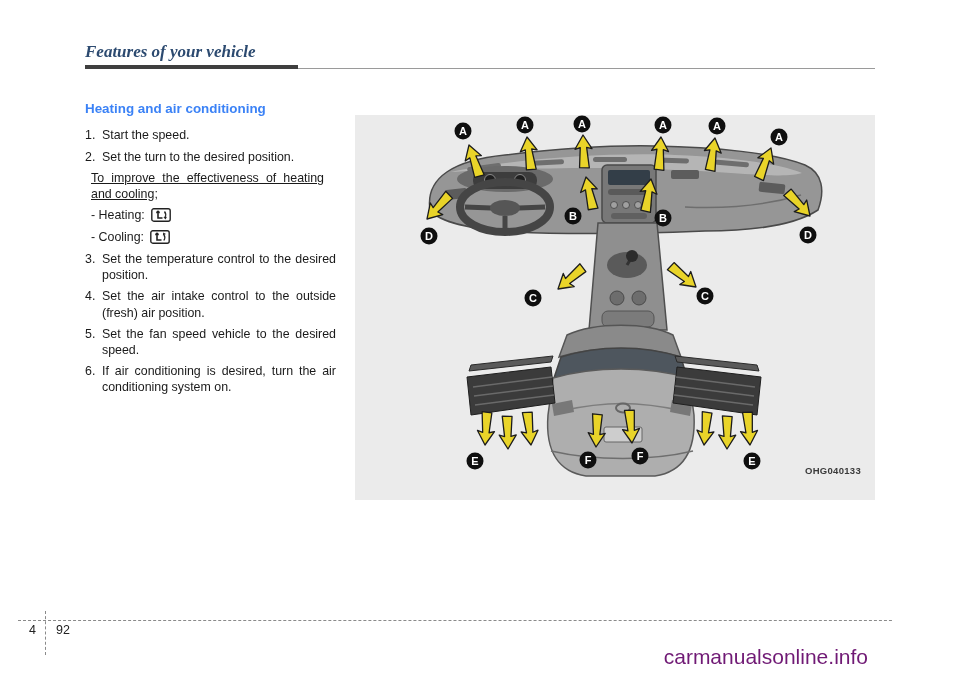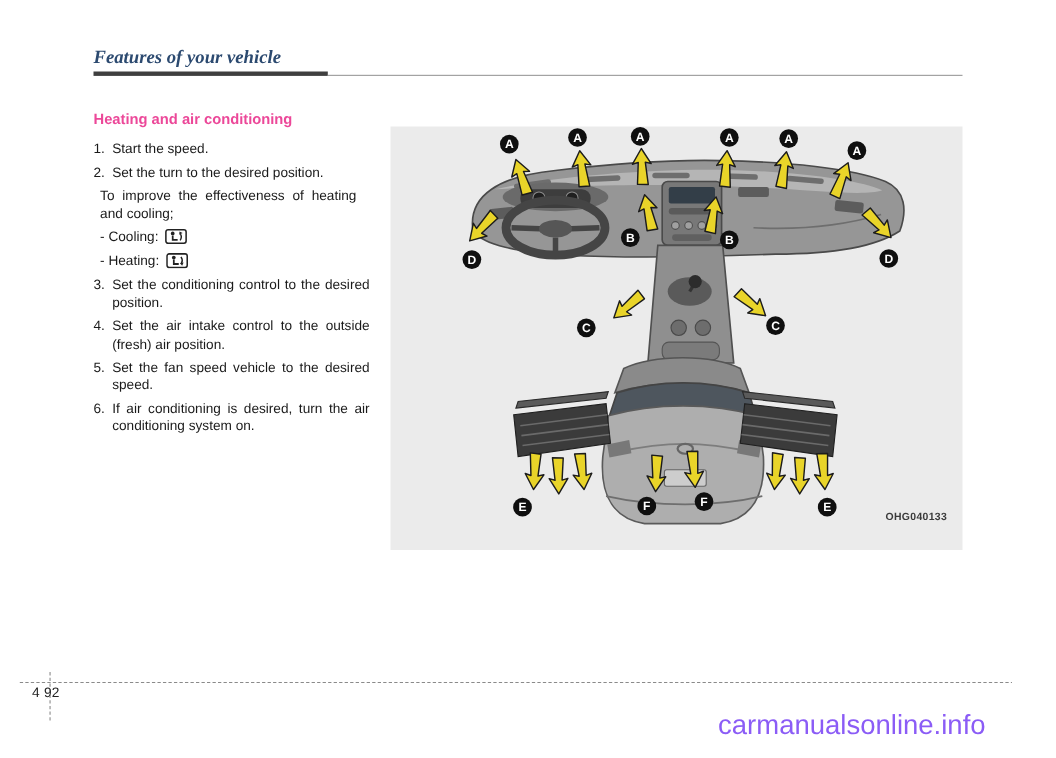--- a/index.html
+++ b/index.html
@@ -1,50 +1,50 @@
 <!DOCTYPE html>
 <html><head>
 <meta charset="utf-8">
 <style>
   html,body{margin:0;padding:0;background:#ffffff;}
   .page{position:relative;width:892px;height:689px;background:#ffffff;overflow:hidden;
-        font-family:"Liberation Sans",sans-serif;color:#1a1a1a;padding-left:28px;}
+        font-family:"Liberation Sans",sans-serif;color:#1a1a1a;}
 
   
   .header-title{position:absolute;left:85px;top:42px;margin:0;
     font-family:"Liberation Serif",serif;font-style:italic;font-weight:600;
     font-size:17px;color:#2c4a70;}
   .header-rule{position:absolute;left:85px;top:64px;width:790px;height:5px;}
   .rule-thick{position:absolute;left:0;bottom:0;width:213px;height:4px;background:#3f3f3f;}
   .rule-thin{position:absolute;left:213px;bottom:0;width:577px;height:1px;background:#9a9a9a;}
 
   
   .text-column{position:absolute;left:85px;top:100px;width:251px;
     font-size:12.4px;line-height:1.3;}
-  .section-title{font-size:13.4px;font-weight:bold;margin:0 0 10px 0;color:#ec4899;}
+  .section-title{font-size:13.4px;font-weight:bold;margin:0 0 10px 0;color:#3b82f6;}
   .step{display:flex;margin-bottom:5px;}
   .step-num{flex:0 0 17px;}
   .step-text{flex:1;text-align:justify;}
-  .note{margin:0 12px 5px 6px;text-align:justify;}
+  .note{margin:0 12px 5px 6px;text-align:justify;text-decoration:underline;}
   .mode-line{display:flex;align-items:center;gap:6px;margin:0 0 6px 6px;}
   .mode-icon svg{display:block;}
 
   
   .figure-box{position:absolute;left:355px;top:115px;width:520px;height:385px;
     margin:0;background:#ebebeb;}
   .illustration{position:absolute;left:0;top:0;width:100%;height:100%;}
   .figure-caption{position:absolute;right:14px;bottom:24px;font-size:9.5px;
     font-weight:bold;color:#3a3a3a;letter-spacing:.3px;}
 
   
   .footer-line{position:absolute;left:18px;top:620px;width:924px;border-top:1px dashed #8a8a8a;}
   .footer-vline{position:absolute;left:45px;top:611px;height:44px;border-left:1px dashed #8a8a8a;}
   .chapter-num{position:absolute;left:29px;top:623px;font-size:12.5px;color:#222;}
-  .page-num{position:absolute;left:40px;top:623px;font-size:12.5px;color:#222;}
-  .watermark{position:absolute;right:24px;top:645px;font-size:25px;color:#8b5cf6;}
+  .page-num{position:absolute;left:56px;top:623px;font-size:12.5px;color:#222;}
+  .watermark{position:absolute;right:24px;top:645px;font-size:21px;color:#701a75;}
 </style>
 </head>
 <body>
 
 <div class="page">
 
   <h1 class="header-title">Features of your vehicle</h1>
   <div class="header-rule">
     <span class="rule-thick"></span>
     <span class="rule-thin"></span>
@@ -57,50 +57,50 @@
       <span class="step-num">1.</span>
       <span class="step-text">Start the speed.</span>
     </div>
 
     <div class="step">
       <span class="step-num">2.</span>
       <span class="step-text">Set the turn to the desired position.</span>
     </div>
 
     <div class="note">To improve the effectiveness of heating and cooling;</div>
+
+    <div class="mode-line">
+      <span>- Heating:</span>
+      <span class="mode-icon">
+        <svg width="20" height="14" viewBox="0 0 20 14">
+          <rect x="0.8" y="0.8" width="18.4" height="12.4" rx="2" fill="#fff" stroke="#222" stroke-width="1.4"></rect>
+          <circle cx="7" cy="4.2" r="1.7" fill="#222"></circle>
+          <path d="M7,6 L7,10 L11.5,10" fill="none" stroke="#222" stroke-width="1.6"></path>
+          <path d="M13.5,3.5 C15,5.5 15,7.5 14,9.2" fill="none" stroke="#222" stroke-width="1.3"></path>
+          <path d="M14.6,11.6 L12.4,9.2 L15.9,8.7 Z" fill="#222"></path>
+        </svg>
+      </span>
+    </div>
 
     <div class="mode-line">
       <span>- Cooling:</span>
       <span class="mode-icon">
         <svg width="20" height="14" viewBox="0 0 20 14">
           <rect x="0.8" y="0.8" width="18.4" height="12.4" rx="2" fill="#fff" stroke="#222" stroke-width="1.4"></rect>
           <circle cx="7" cy="4.2" r="1.7" fill="#222"></circle>
           <path d="M7,6 L7,10 L11.5,10" fill="none" stroke="#222" stroke-width="1.6"></path>
           <path d="M13.8,10.5 C15,8.5 15,6.2 14,4.8" fill="none" stroke="#222" stroke-width="1.3"></path>
           <path d="M13.2,2.4 L16,3.9 L12.9,5.5 Z" fill="#222"></path>
         </svg>
       </span>
     </div>
 
-    <div class="mode-line">
-      <span>- Heating:</span>
-      <span class="mode-icon">
-        <svg width="20" height="14" viewBox="0 0 20 14">
-          <rect x="0.8" y="0.8" width="18.4" height="12.4" rx="2" fill="#fff" stroke="#222" stroke-width="1.4"></rect>
-          <circle cx="7" cy="4.2" r="1.7" fill="#222"></circle>
-          <path d="M7,6 L7,10 L11.5,10" fill="none" stroke="#222" stroke-width="1.6"></path>
-          <path d="M13.5,3.5 C15,5.5 15,7.5 14,9.2" fill="none" stroke="#222" stroke-width="1.3"></path>
-          <path d="M14.6,11.6 L12.4,9.2 L15.9,8.7 Z" fill="#222"></path>
-        </svg>
-      </span>
-    </div>
-
     <div class="step">
       <span class="step-num">3.</span>
-      <span class="step-text">Set the conditioning control to the desired position.</span>
+      <span class="step-text">Set the temperature control to the desired position.</span>
     </div>
 
     <div class="step">
       <span class="step-num">4.</span>
       <span class="step-text">Set the air intake control to the outside (fresh) air position.</span>
     </div>
 
     <div class="step">
       <span class="step-num">5.</span>
       <span class="step-text">Set the fan speed vehicle to the desired speed.</span>

